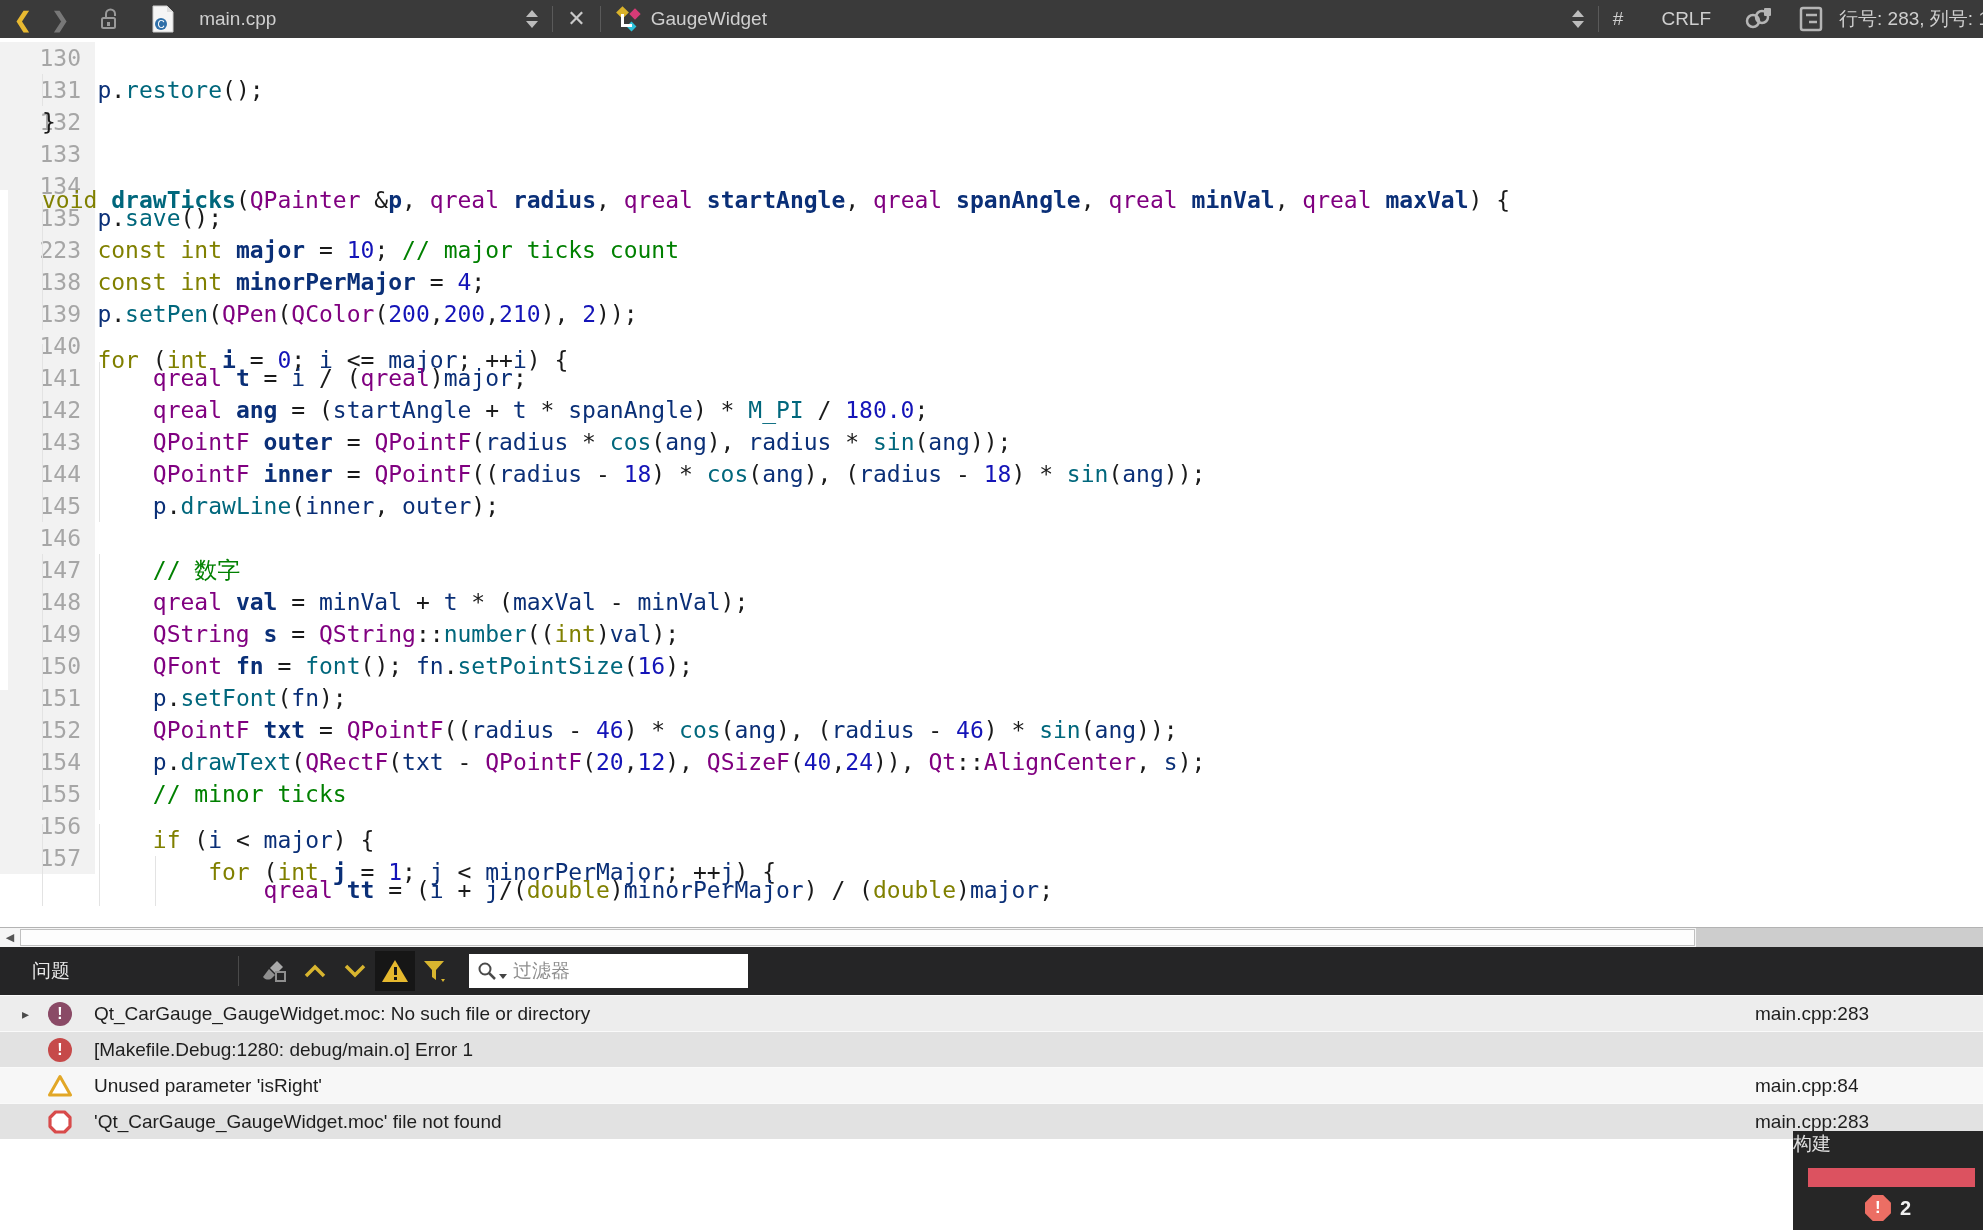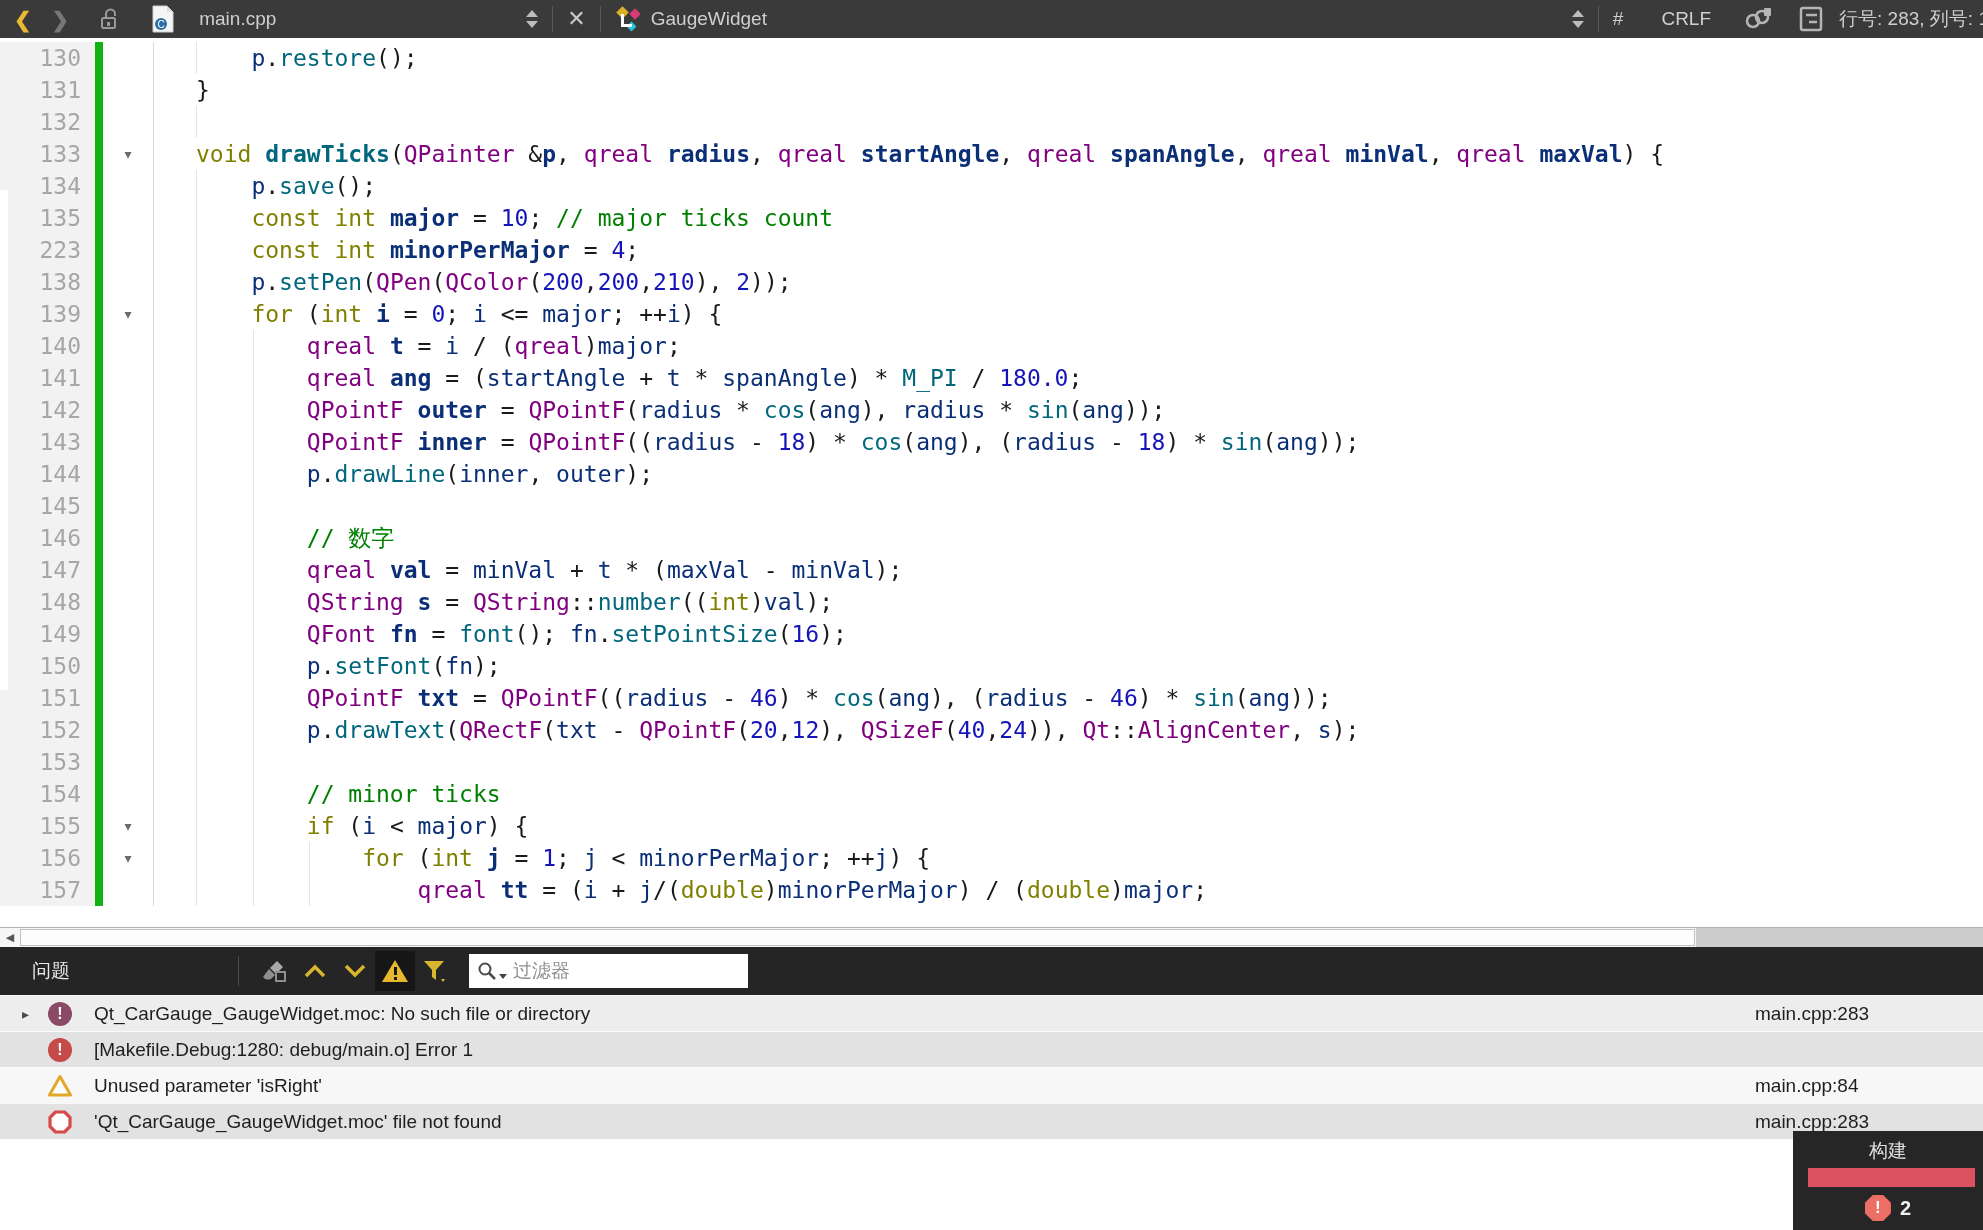--- a/index.html
+++ b/index.html
@@ -23,21 +23,21 @@
   .spinner .up   { width:0; height:0; border-left:6px solid transparent; border-right:6px solid transparent; border-bottom:7px solid #bdbdbd; }
   .spinner .down { width:0; height:0; border-left:6px solid transparent; border-right:6px solid transparent; border-top:7px solid #bdbdbd; }
   .closex { color:#c9c9c9; font-size:22px; line-height:1; }
   .tb-text { white-space:nowrap; }
   .tb-right { margin-left:auto; display:flex; align-items:center; }
   .cursorpos { margin-left:16px; margin-right:-6px; white-space:nowrap; }
 
   
   .editor { position:absolute; left:0; top:38px; width:1983px; height:889px; background:#fff; overflow:hidden; }
   .code-rows { position:absolute; left:0; top:4px; width:100%; }
-  .code-row { display:flex; height:32px; }
+  .code-row { display:flex; height:32px;flex-direction:column; }
   .ln {
     width:95px; flex:0 0 auto; background:#f2f2f2; color:#a6a6a6; text-align:right;
     padding-right:14px; font-family:"DejaVu Sans Mono", monospace; font-size:23px; line-height:32px;
   }
   .vcs { width:8px; flex:0 0 auto; background:#12b212; }
   .fold { width:51px; flex:0 0 auto; border-right:1px solid #dadada; display:flex; align-items:center; justify-content:center; }
   .foldmark { color:#6a6a6a; font-size:14px; line-height:1; }
   .codecell {
     flex:1; position:relative; padding-left:42px; white-space:pre;
     font-family:"DejaVu Sans Mono", monospace; font-size:23px; line-height:32px; color:#1a1a1a;
@@ -85,21 +85,21 @@
   .expander { width:26px; color:#4a4a4a; font-size:14px; flex:0 0 auto; }
   .iicon { width:24px; height:24px; margin-right:22px; flex:0 0 auto; display:flex; align-items:center; justify-content:center; }
   .err-circle { width:24px; height:24px; border-radius:50%; color:#fff; font-weight:bold; font-size:16px; display:flex; align-items:center; justify-content:center; }
   .itext { flex:1; white-space:nowrap; overflow:hidden; }
   .iref { width:228px; flex:0 0 auto; white-space:nowrap;margin-left:40px; }
 
   
   .build-popup {
     position:absolute; right:0; top:1131px; width:190px; height:99px; background:#262626; z-index:5;
   }
-  .bp-title { text-align:center; color:#e0e0e0; font-size:19px; margin-top:7px; }
+  .bp-title { text-align:left; color:#e0e0e0; font-size:19px; }
   .bp-bar { position:absolute; left:15px; right:8px; top:37px; height:19px; background:#dc5260; }
   .bp-bottom { position:absolute; left:0; right:0; top:64px; display:flex; align-items:center; justify-content:center; gap:9px; }
   .bp-oct {
     width:26px; height:26px; background:#ec6e64; color:#fff; font-weight:bold; font-size:17px;
     display:flex; align-items:center; justify-content:center;
     clip-path:polygon(30% 0,70% 0,100% 30%,100% 70%,70% 100%,30% 100%,0 70%,0 30%);
   }
   .bp-count { color:#f0f0f0; font-size:20px; font-weight:bold; }
 </style>
 </head>
@@ -299,26 +299,20 @@
           <div class="ln">151</div>
           <div class="vcs"></div>
           <div class="fold"></div>
           <div class="codecell"><span class="guide" style="left: 42px;"></span><span class="guide" style="left: 98.6px;"></span><span class="tk-p">        </span><span class="tk-t">QPointF</span><span class="tk-p"> </span><span class="tk-vd">txt</span><span class="tk-p"> = </span><span class="tk-t">QPointF</span><span class="tk-p">((</span><span class="tk-v">radius</span><span class="tk-p"> - </span><span class="tk-n">46</span><span class="tk-p">) * </span><span class="tk-f">cos</span><span class="tk-p">(</span><span class="tk-v">ang</span><span class="tk-p">), (</span><span class="tk-v">radius</span><span class="tk-p"> - </span><span class="tk-n">46</span><span class="tk-p">) * </span><span class="tk-f">sin</span><span class="tk-p">(</span><span class="tk-v">ang</span><span class="tk-p">));</span></div>
         </div>
         <div class="code-row">
           <div class="ln">152</div>
           <div class="vcs"></div>
           <div class="fold"></div>
           <div class="codecell"><span class="guide" style="left: 42px;"></span><span class="guide" style="left: 98.6px;"></span><span class="tk-p">        </span><span class="tk-v">p</span><span class="tk-p">.</span><span class="tk-f">drawText</span><span class="tk-p">(</span><span class="tk-t">QRectF</span><span class="tk-p">(</span><span class="tk-v">txt</span><span class="tk-p"> - </span><span class="tk-t">QPointF</span><span class="tk-p">(</span><span class="tk-n">20</span><span class="tk-p">,</span><span class="tk-n">12</span><span class="tk-p">), </span><span class="tk-t">QSizeF</span><span class="tk-p">(</span><span class="tk-n">40</span><span class="tk-p">,</span><span class="tk-n">24</span><span class="tk-p">)), </span><span class="tk-t">Qt</span><span class="tk-p">::</span><span class="tk-t">AlignCenter</span><span class="tk-p">, </span><span class="tk-v">s</span><span class="tk-p">);</span></div>
-        </div>
-        <div class="code-row">
-          <div class="ln">153</div>
-          <div class="vcs"></div>
-          <div class="fold"></div>
-          <div class="codecell"><span class="guide" style="left: 42px;"></span><span class="guide" style="left: 98.6px;"></span></div>
         </div>
         <div class="code-row">
           <div class="ln">154</div>
           <div class="vcs"></div>
           <div class="fold"></div>
           <div class="codecell"><span class="guide" style="left: 42px;"></span><span class="guide" style="left: 98.6px;"></span><span class="tk-p">        </span><span class="tk-c">// minor ticks</span></div>
         </div>
         <div class="code-row">
           <div class="ln">155</div>
           <div class="vcs"></div>

